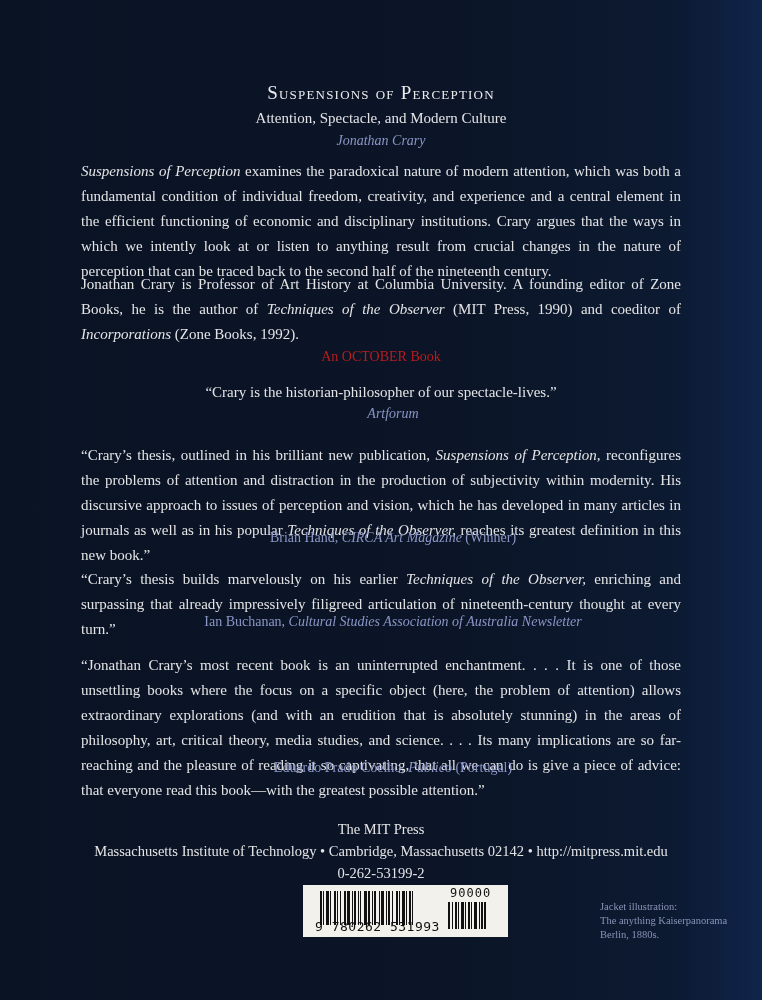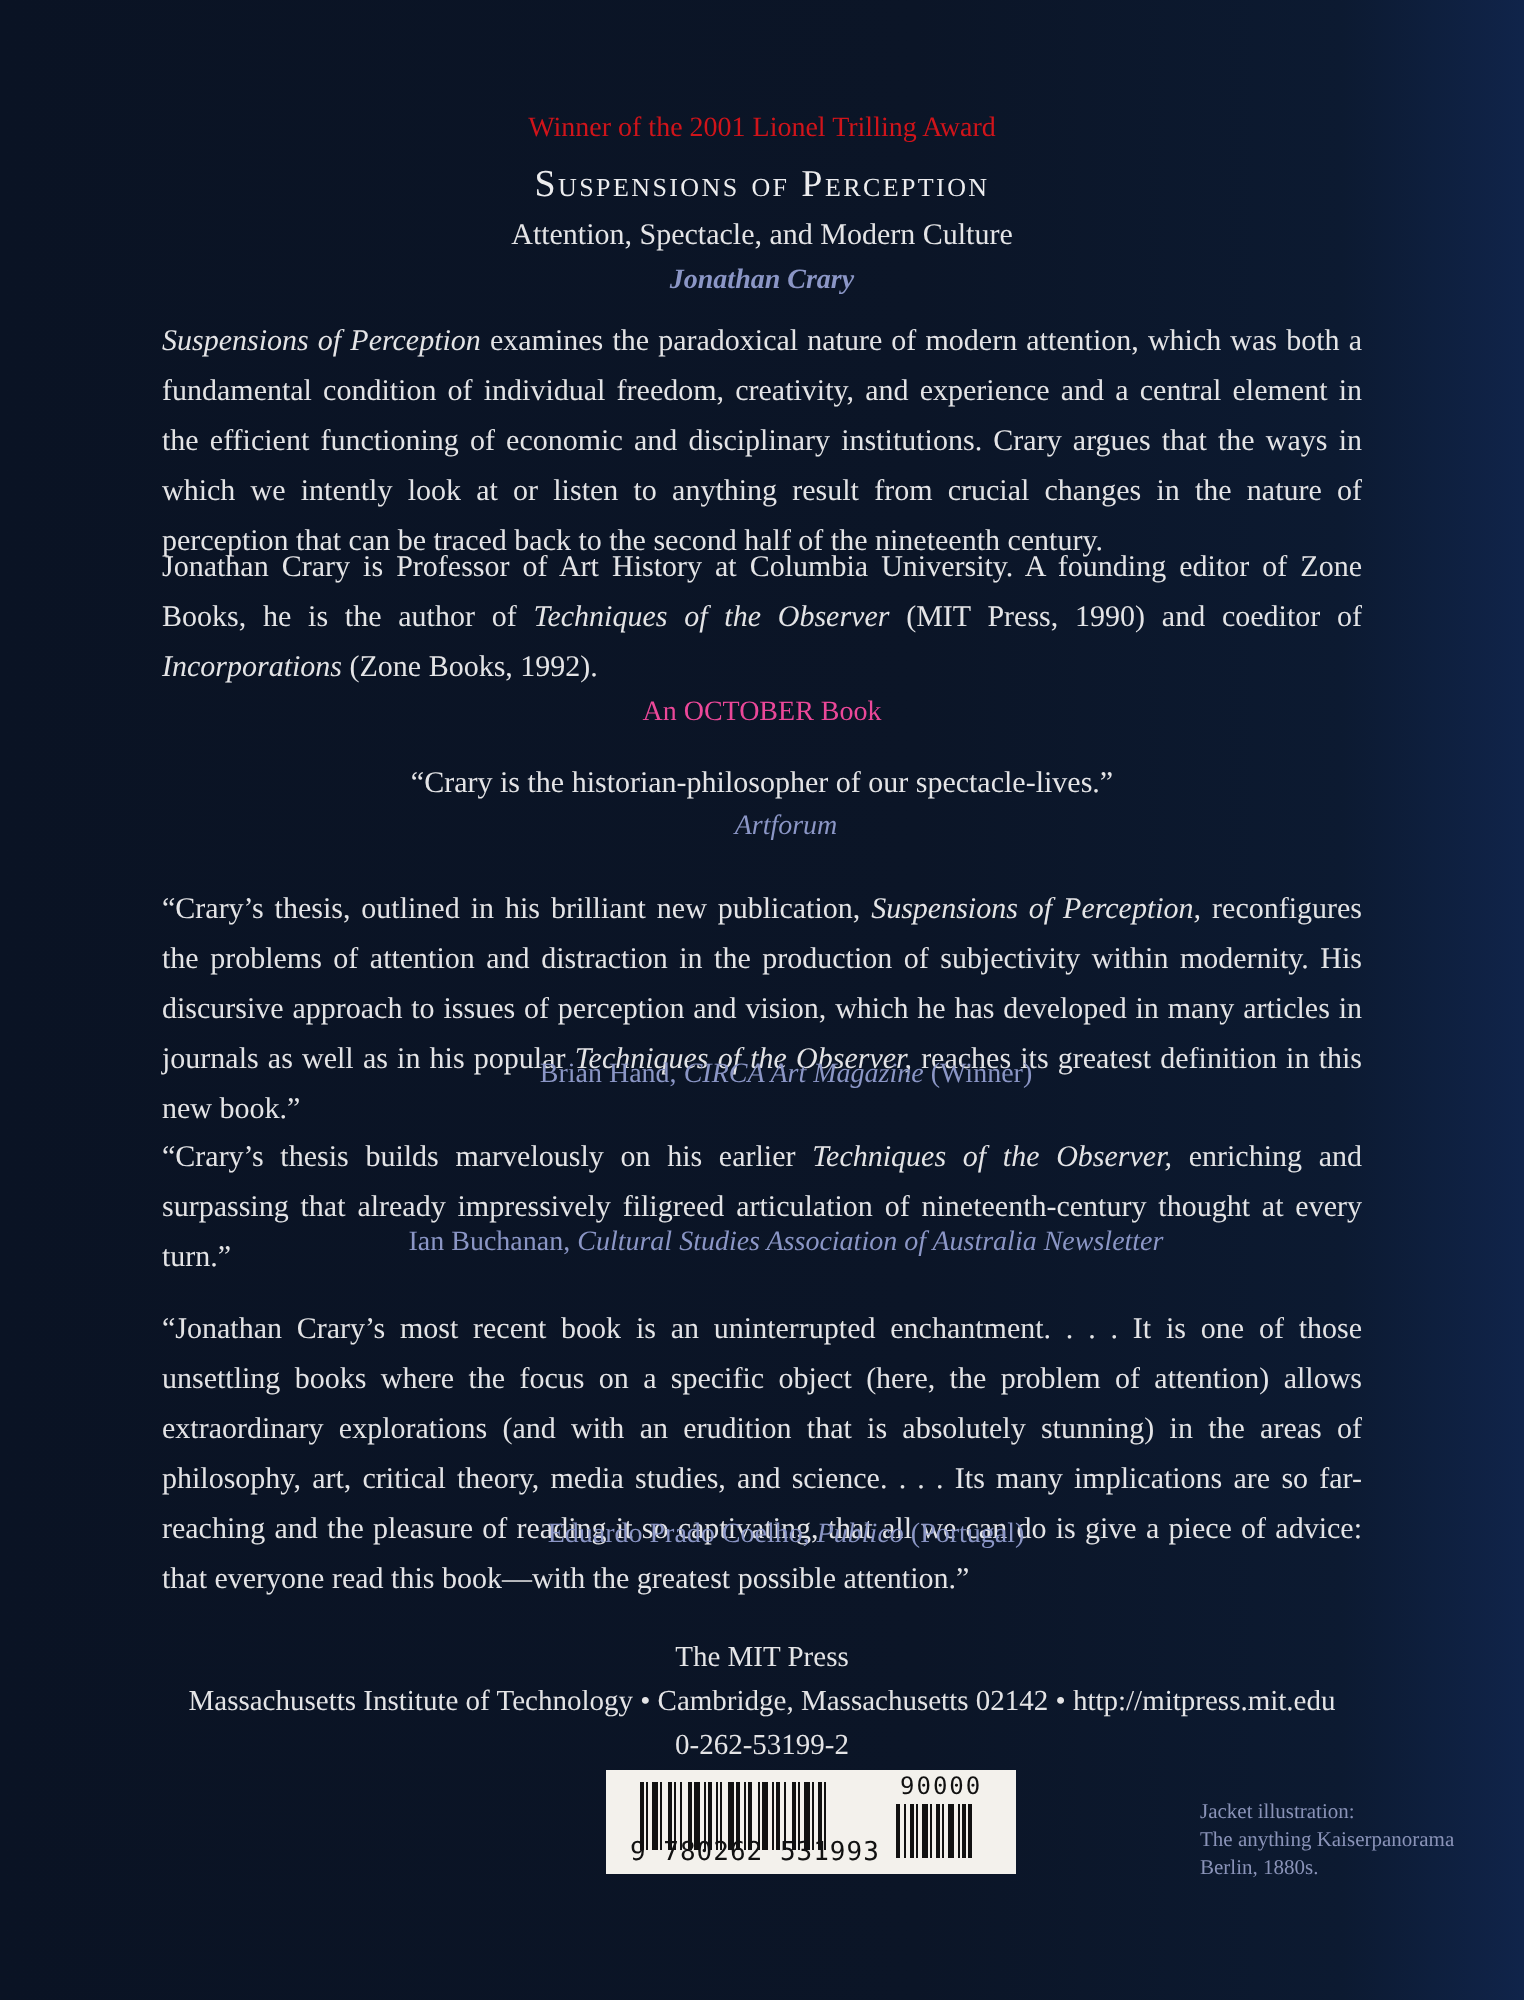--- a/index.html
+++ b/index.html
@@ -19,28 +19,28 @@
   .title {
     position: absolute; top: 82px; left: 0; width: 762px;
     font-size: 19px; letter-spacing: 1.2px; font-variant: small-caps; color: #ececee;
   }
   .subtitle {
     position: absolute; top: 110px; left: 0; width: 762px;
     font-size: 15px; color: #e4e4e6;
   }
   .author {
     position: absolute; top: 133px; left: 0; width: 762px;
-    font-size: 14px; font-style: italic; color: #8b96c6; font-weight: bold;
+    font-size: 14px; font-style: italic; color: #8b96c6;
   }
   .para {
     position: absolute; left: 81px; width: 600px;
     font-size: 15px; line-height: 25px; text-align: justify; color: #e4e4e6;
   }
   .para em { font-style: italic; }
-  .red { color: #ec4899; }
+  .red { color: #b91c1c; }
   .attr { color: #8b96c6; font-size: 14px; padding-left: 12px; }
   .attr em { font-style: italic; }
   .blk { position: absolute; left: 0; width: 762px; text-align: center; }
   .press { font-size: 14.5px; color: #e4e4e6; }
   .barcode {
     position: absolute; left: 303px; top: 885px; width: 205px; height: 52px;
     background: #f3f1ec;
   }
   .bars-main { position: absolute; left: 17px; top: 6px; height: 34px; width: 120px; display: flex; gap: 0; }
   .bars-main span, .bars-add span { display: inline-block; height: 100%; background: #111; }
@@ -55,21 +55,20 @@
   .bars-add { position: absolute; left: 145px; top: 17px; height: 27px; width: 52px; display: flex; }
   .jacket {
     position: absolute; left: 600px; top: 900px; font-size: 10.5px; line-height: 14px; color: #8a93b8;
   }
 </style>
 </head>
 <body>
 
 <div class="page">
 
-  <div class="award center">Winner of the 2001 Lionel Trilling Award</div>
   <div class="title center">Suspensions of Perception</div>
   <div class="subtitle center">Attention, Spectacle, and Modern Culture</div>
   <div class="author center">Jonathan Crary</div>
 
   <div class="para" style="top:159px;"><em>Suspensions of Perception</em><span> examines the paradoxical nature of modern attention, which was both a fundamental condition of individual freedom, creativity, and experience and a central element in the efficient functioning of economic and disciplinary institutions. Crary argues that the ways in which we intently look at or listen to anything result from crucial changes in the nature of perception that can be traced back to the second half of the nineteenth century.</span></div>
 
   <div class="para" style="top:272px;"><span>Jonathan Crary is Professor of Art History at Columbia University. A founding editor of Zone Books, he is the author of </span><em>Techniques of the Observer</em><span> (MIT Press, 1990) and coeditor of </span><em>Incorporations</em><span> (Zone Books, 1992).</span></div>
 
   <div class="blk red" style="top:349px; font-size:14px;">An OCTOBER Book</div>
 

